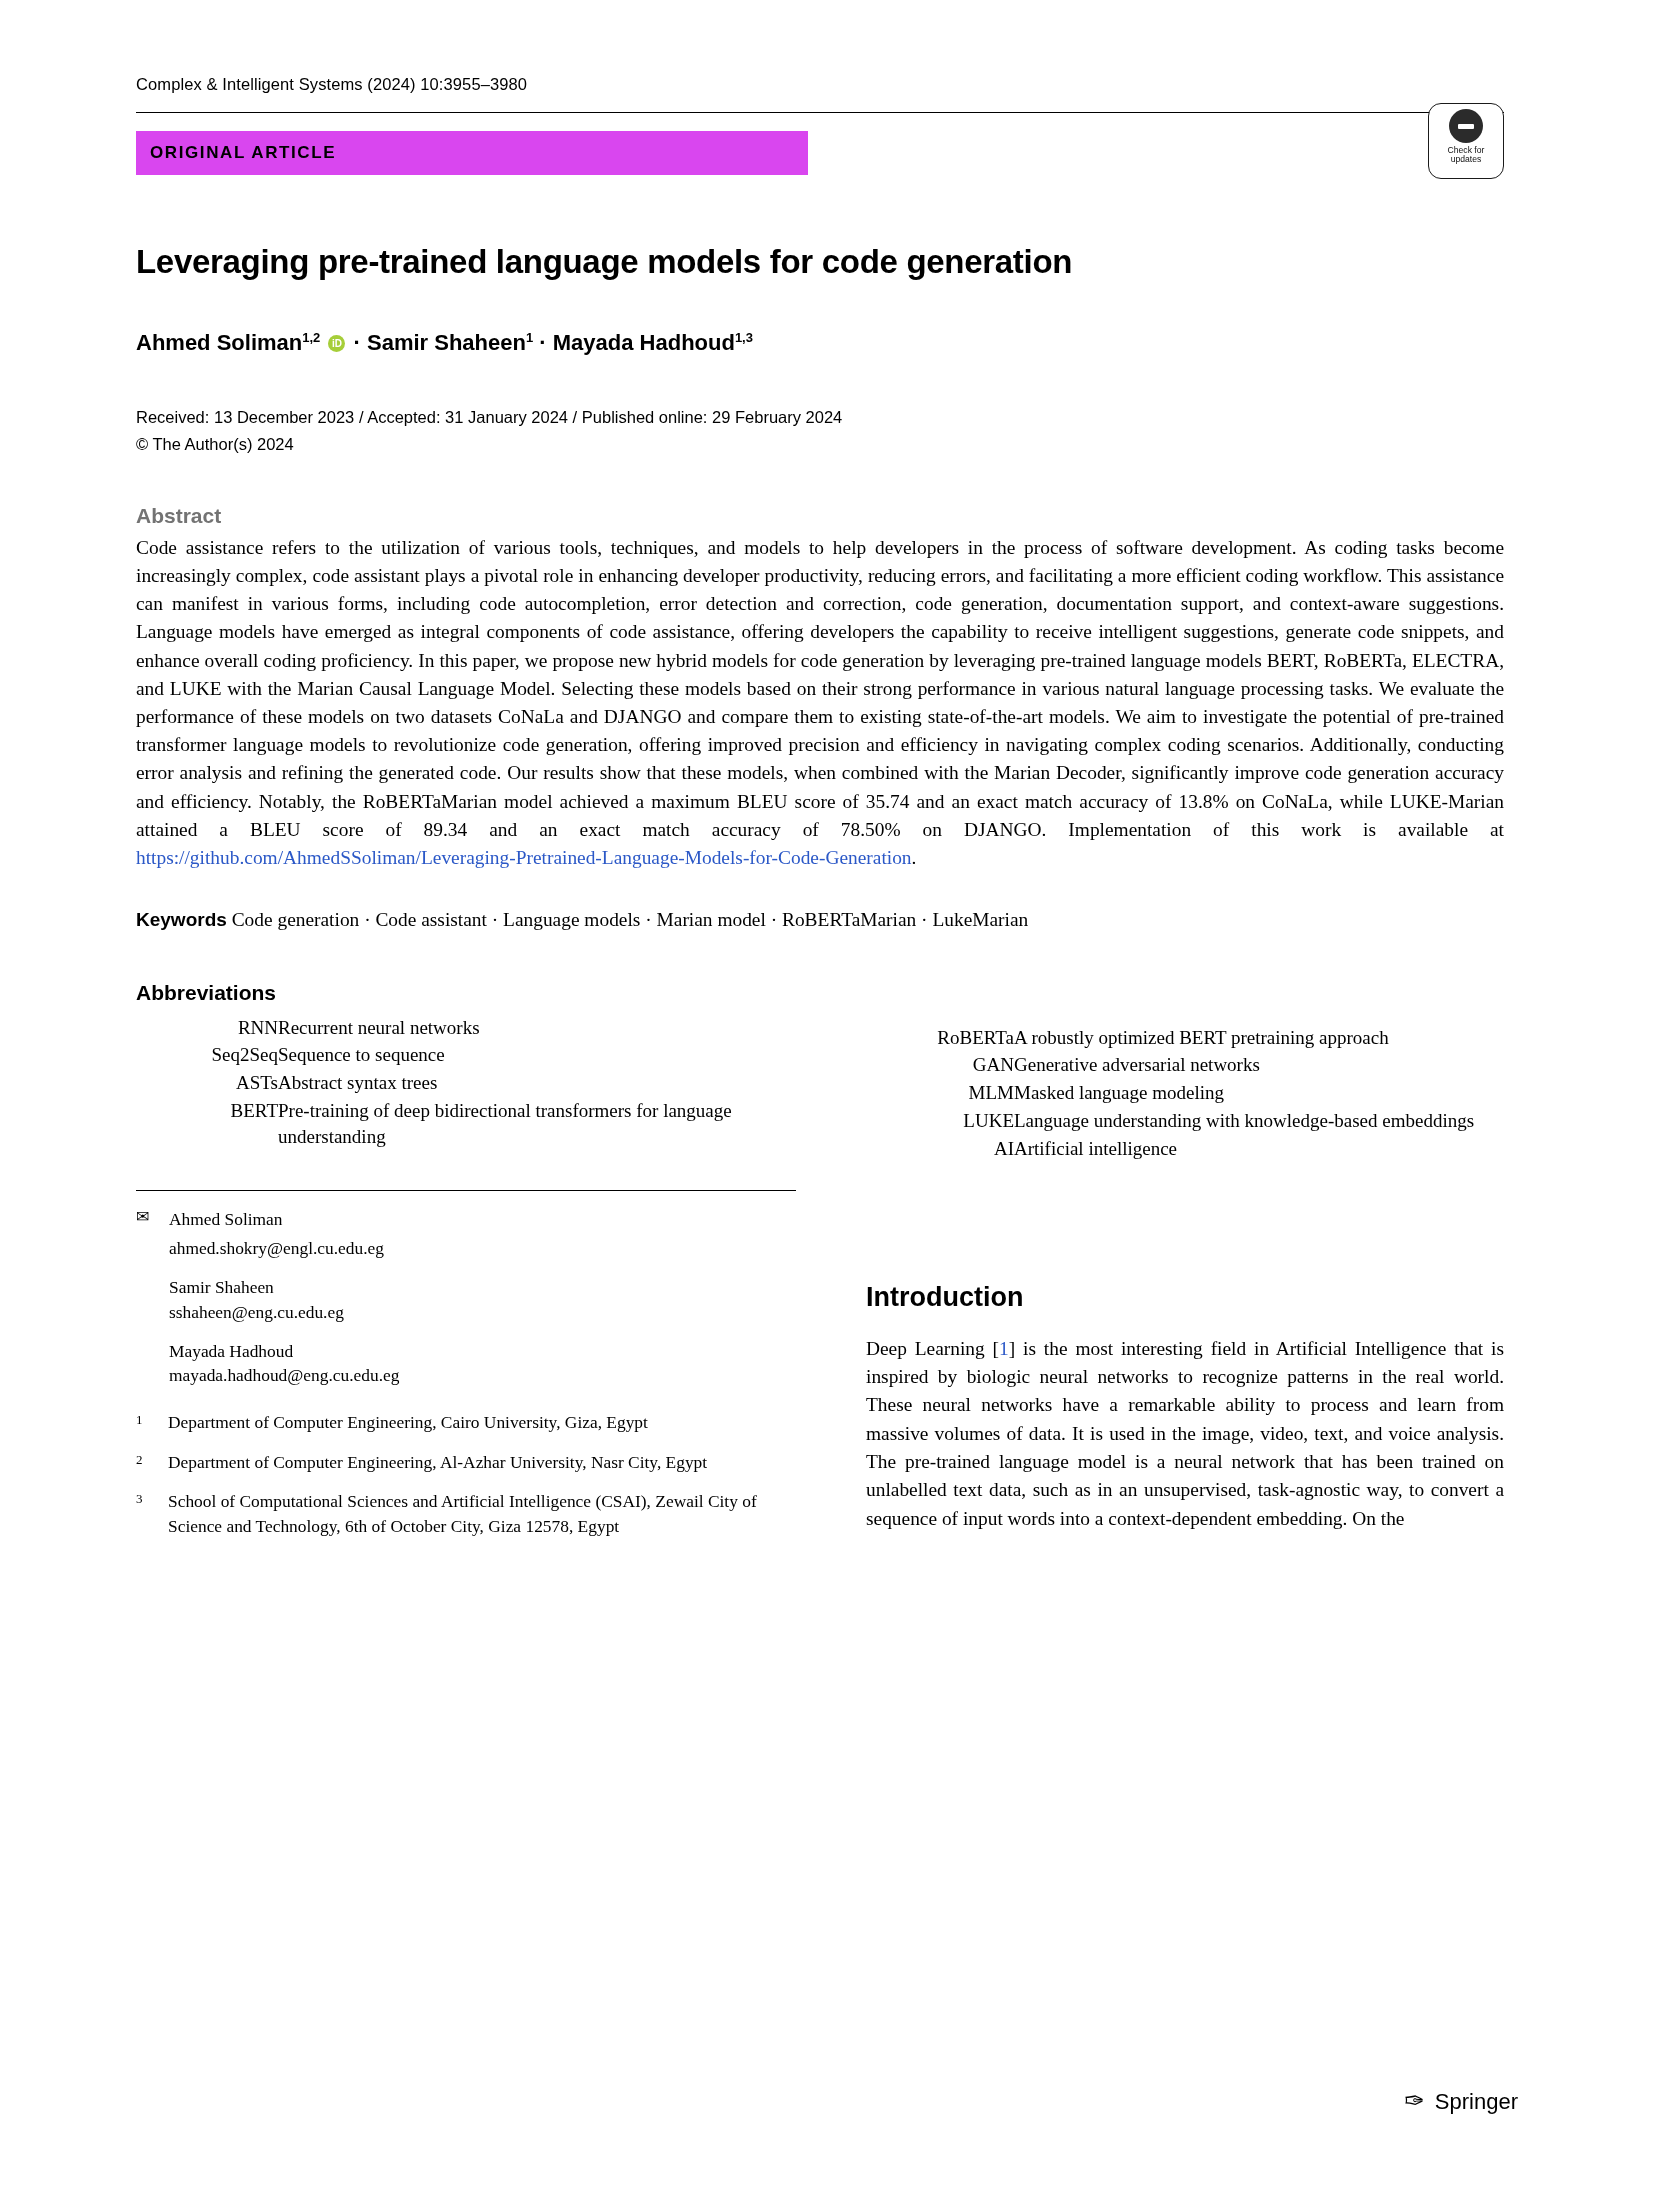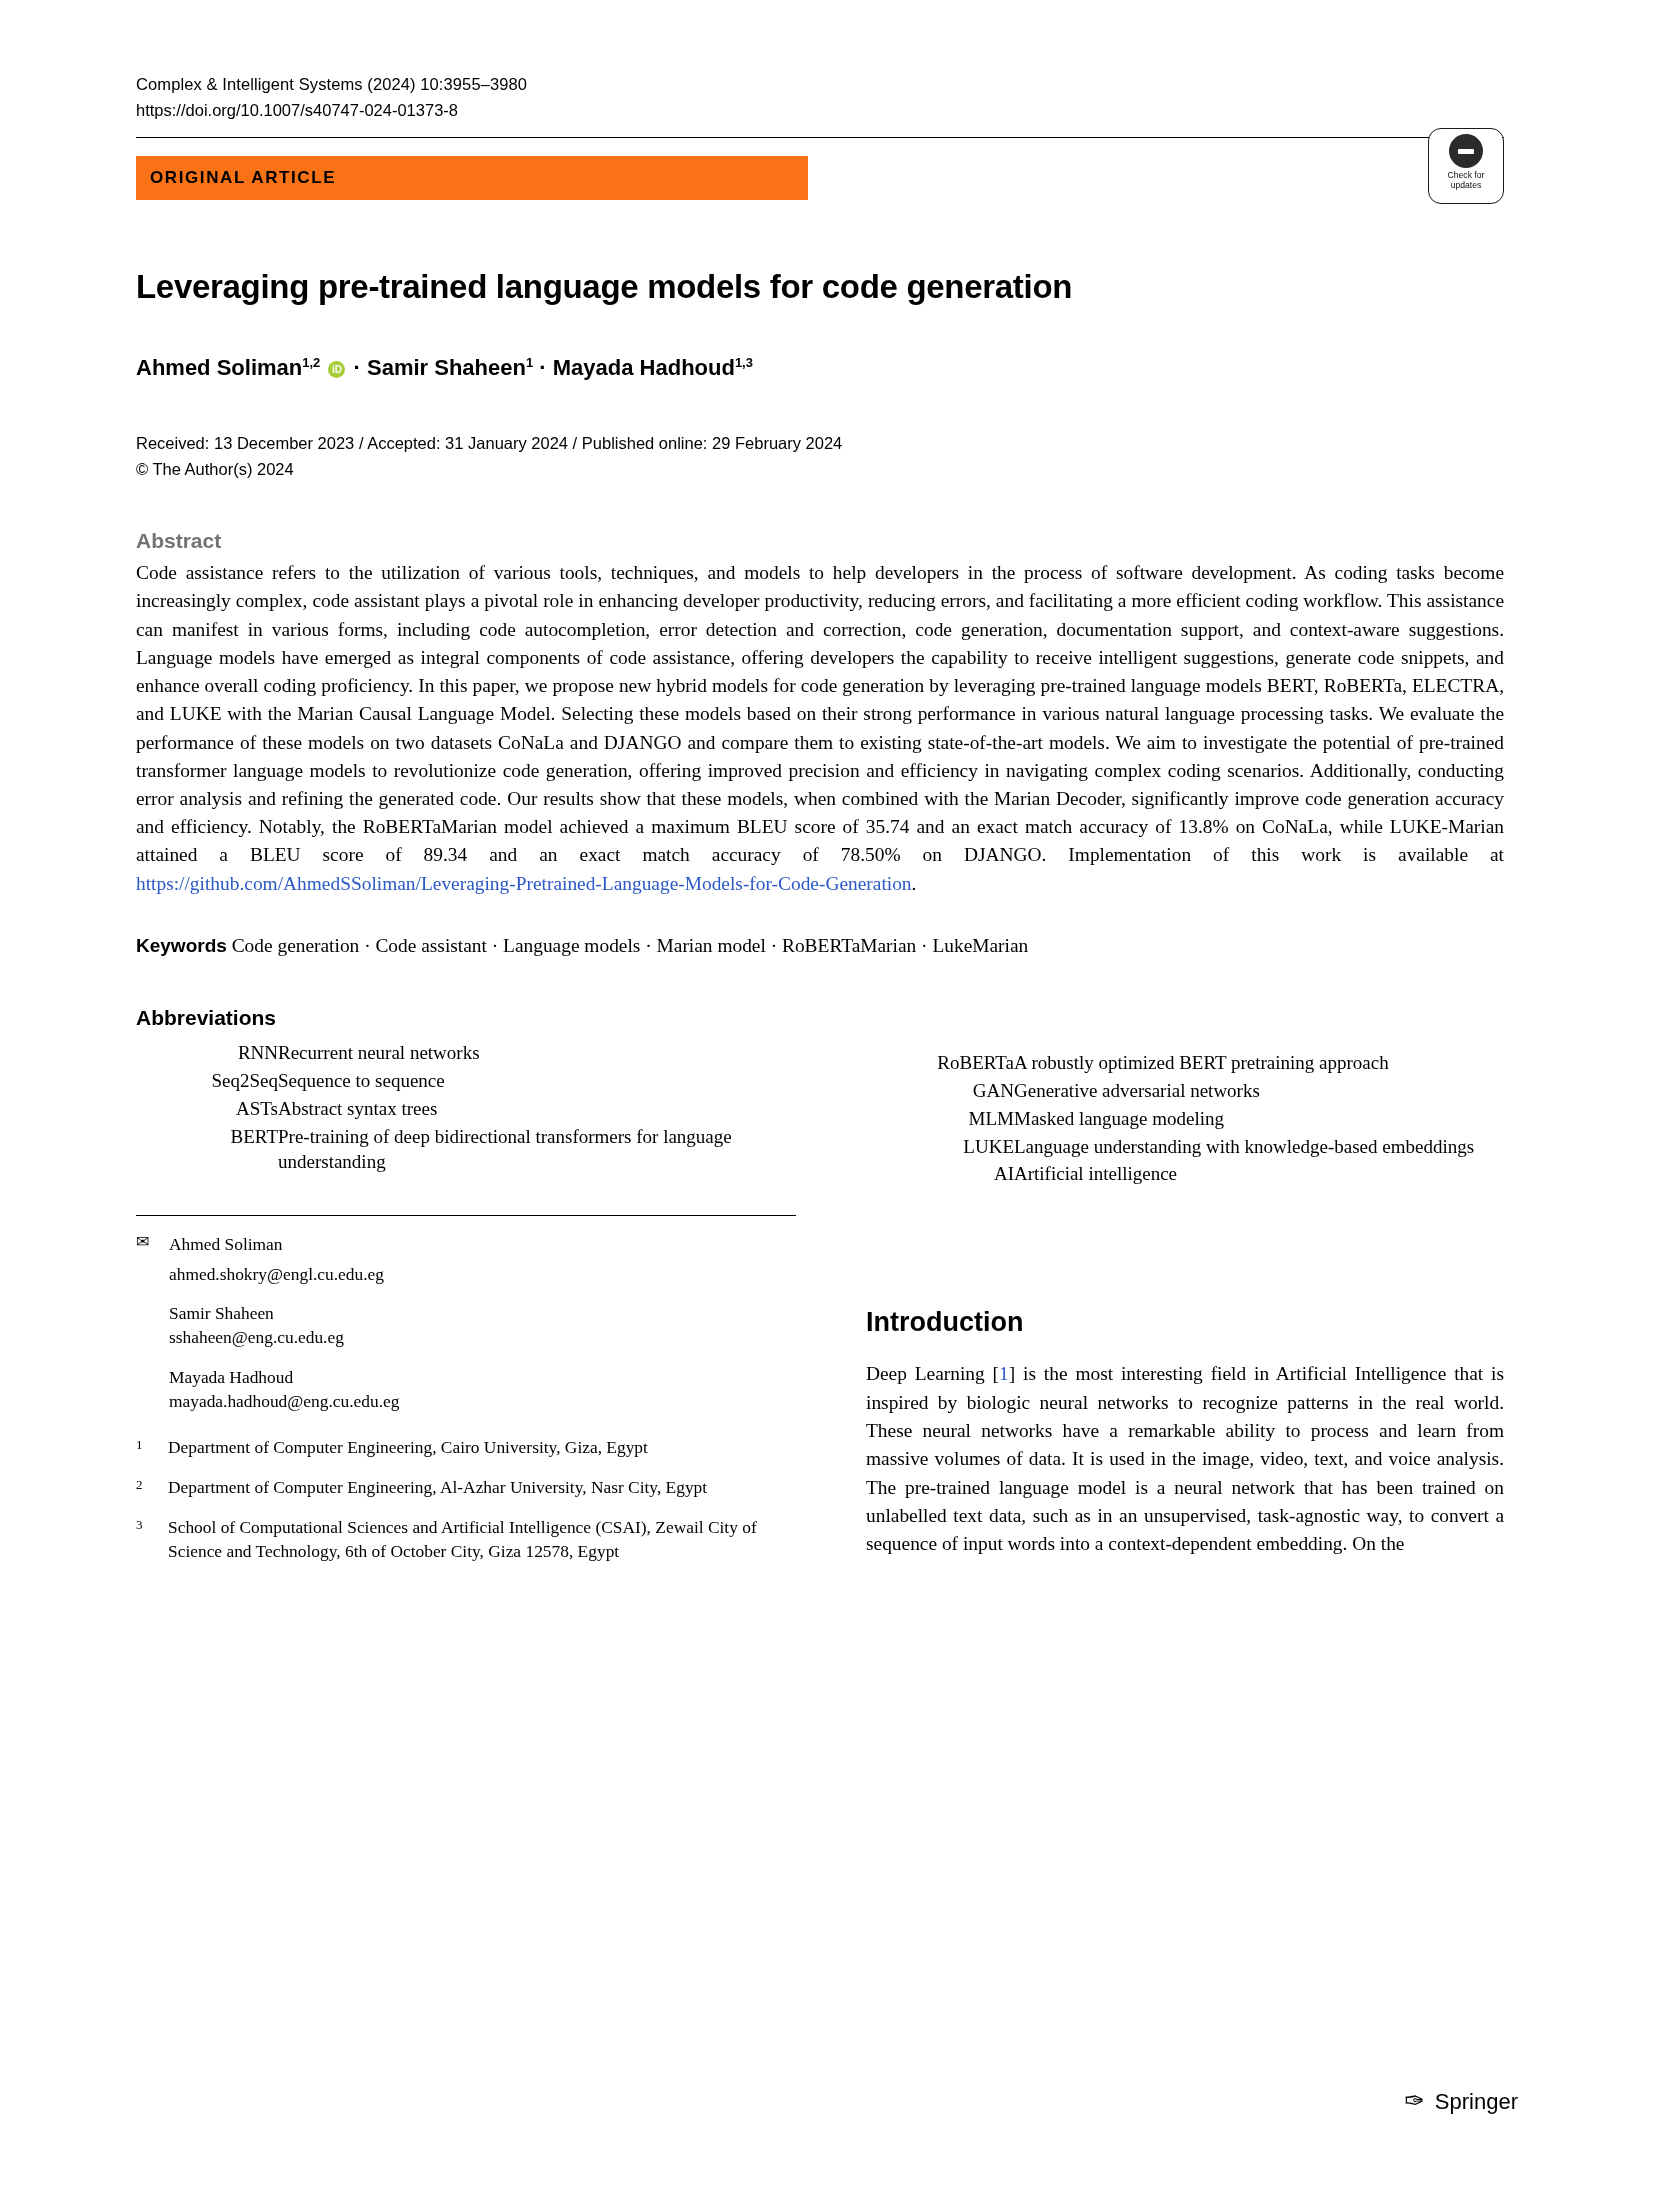--- a/index.html
+++ b/index.html
@@ -46,21 +46,21 @@
     margin: 14px 0 0 0;
   }
 
   
   .band-row {
     position: relative;
     height: 44px;
     margin-top: 18px;
   }
   .band {
-    background: #f97316;
+    background: #d946ef;
     width: 672px;
     height: 44px;
     display: flex;
     align-items: center;
     padding-left: 14px;
     box-sizing: border-box;
     font-family: "Liberation Sans", sans-serif;
     font-weight: bold;
     font-size: 17px;
     letter-spacing: 1.6px;
@@ -305,21 +305,20 @@
     transform: scaleX(0.9);
   }
 </style>
 </head>
 <body>
 
 <div class="page">
   <div class="content">
 
     <div class="journal-line">Complex &amp; Intelligent Systems (2024) 10:3955–3980</div>
-    <div class="journal-doi">https://doi.org/10.1007/s40747-024-01373-8</div>
     <hr class="rule">
 
     <div class="band-row">
       <div class="band">ORIGINAL ARTICLE</div>
       <div class="check-updates">
         <div class="check-circle"></div>
         <div class="check-txt">
           <span>Check for</span><br>
           <span>updates</span>
         </div>

